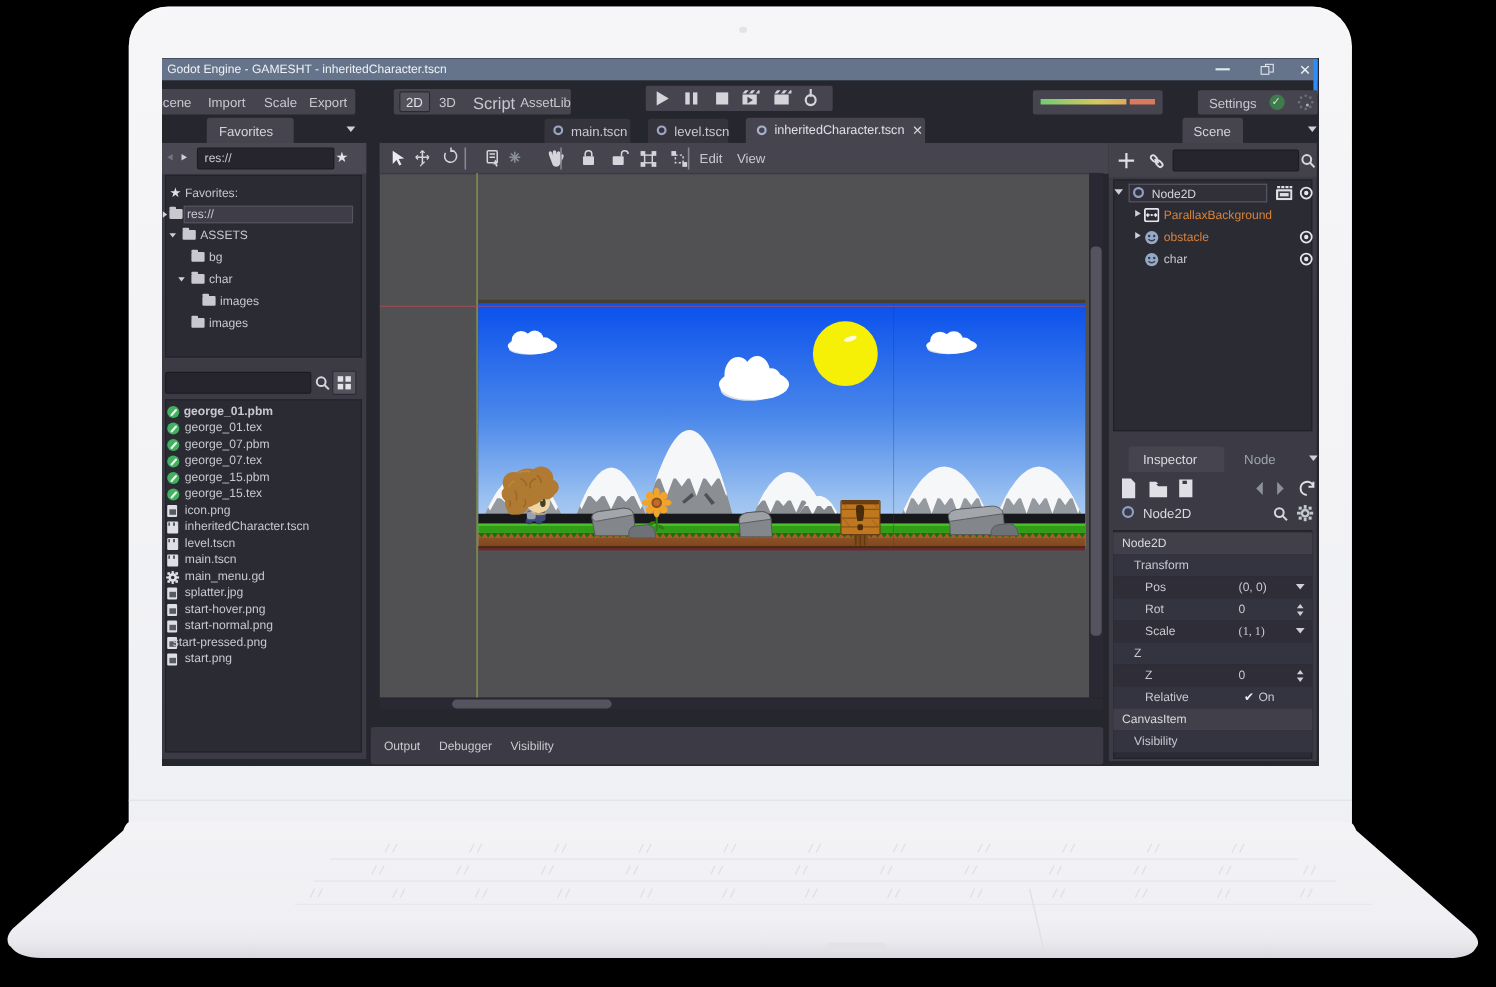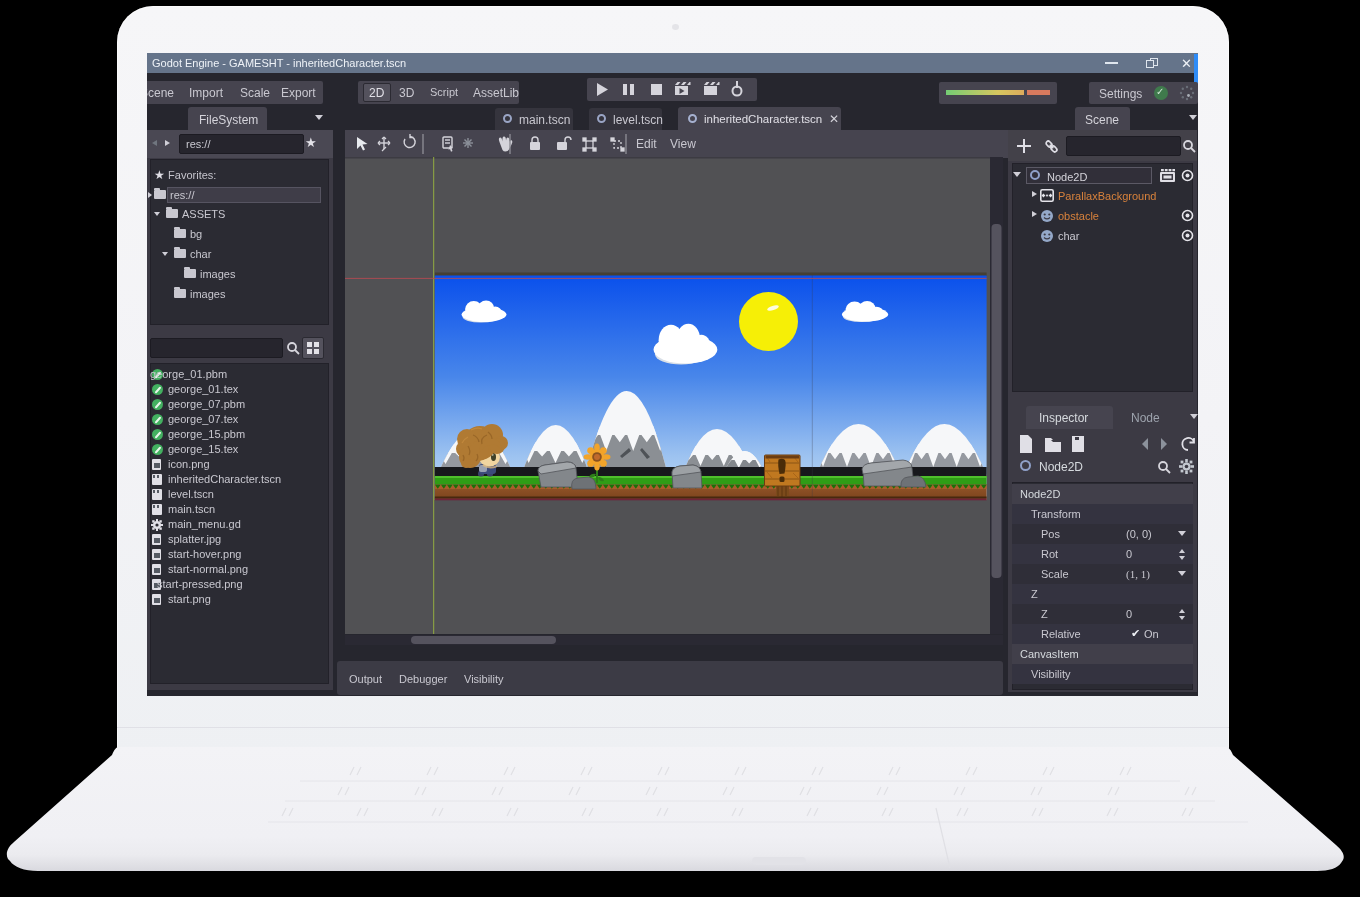--- a/index.html
+++ b/index.html
@@ -47,21 +47,21 @@
 
 <div class="p" style="left:-5px;top:28px;width:181px;height:23px;"></div>
 <div class="tx" style="left:-7px;top:33px;font-size:12px;">Scene</div>
 <div class="tx" style="left:42px;top:33px;font-size:12px;">Import</div>
 <div class="tx" style="left:93px;top:33px;font-size:12px;">Scale</div>
 <div class="tx" style="left:134px;top:33px;font-size:12px;">Export</div>
 <div class="p" style="left:211px;top:28px;width:161px;height:23px;"></div>
 <div class="abs" style="left:216px;top:30px;width:28px;height:19px;background:#54525d;border:1px solid #2b2a32;border-radius:2px;"></div>
 <div class="tx" style="left:222px;top:33px;font-size:12px;color:#e0dfe6;">2D</div>
 <div class="tx" style="left:252px;top:33px;font-size:12px;">3D</div>
-<div class="tx" style="left:283px;top:33px;font-size:11px;">Script</div>
+<div class="tx" style="left:283px;top:33px;font-size:15px;">Script</div>
 <div class="tx" style="left:326px;top:33px;font-size:12px;">AssetLib</div>
 
 <div class="p" style="left:440px;top:25px;width:170px;height:23px;"></div>
 <svg style="left:440px;top:25px;" width="170" height="23" viewBox="0 0 170 23">
   <path d="M10 5 L10 18 L21 11.5 Z" fill="#d5d4db"></path>
   <rect x="36" y="6" width="4" height="11" fill="#d5d4db"></rect>
       <rect x="43" y="6" width="4" height="11" fill="#d5d4db"></rect>
   <rect x="64" y="6" width="11" height="11" fill="#d5d4db"></rect>
   <g fill="#d5d4db">
     <path d="M88 8 h13 v9 h-13 z M88 7 l2.5-3 3 0 -2.5 3 z M94 7 l2.5-3 3 0 -2.5 3 z M100 7 l2.5-3 1 0 0 3 z"></path>
@@ -92,21 +92,21 @@
         <circle cx="12.2" cy="12.2" r="1.2"></circle>
         <circle cx="8" cy="14" r="1.2"></circle>
         <circle cx="3.8" cy="12.2" r="1.2"></circle>
         <circle cx="2" cy="8" r="1.2"></circle>
         <circle cx="3.8" cy="3.8" r="1.2"></circle>
         <circle cx="9.5" cy="10.5" r="1.4" fill="#aab0b8"></circle>
       </g>
 </svg>
 
 <div class="p" style="left:41px;top:54px;width:79px;height:23px;border-radius:3px 3px 0 0;"></div>
-<div class="tx" style="left:52px;top:60px;font-size:12px;color:#d4d3da;">FileSystem</div>
+<div class="tx" style="left:52px;top:60px;font-size:12px;color:#d4d3da;">Favorites</div>
 <div class="cd" style="left:168px;top:62px;"></div>
 
 <div class="abs" style="left:348px;top:55px;width:78px;height:22px;background:#35343d;border-radius:3px 3px 0 0;"></div>
 <div class="abs" style="left:356px;top:61px;width:9px;height:9px;border:2px solid #9aa5c5;border-radius:50%;"></div>
 <div class="tx" style="left:372px;top:60px;font-size:12px;">main.tscn</div>
 <div class="abs" style="left:442px;top:55px;width:73px;height:22px;background:#35343d;border-radius:3px 3px 0 0;"></div>
 <div class="abs" style="left:450px;top:61px;width:9px;height:9px;border:2px solid #9aa5c5;border-radius:50%;"></div>
 <div class="tx" style="left:466px;top:60px;font-size:12px;">level.tscn</div>
 <div class="abs" style="left:531px;top:54px;width:163px;height:23px;background:#46444f;border-radius:3px 3px 0 0;"></div>
 <div class="abs" style="left:541px;top:61px;width:9px;height:9px;border:2px solid #a6b1d0;border-radius:50%;"></div>
@@ -149,21 +149,21 @@
       <line x1="9" y1="9" x2="13" y2="13" stroke="#d7d6dd" stroke-width="1.8"></line>
     </svg>
 <div class="abs" style="left:155px;top:284px;width:22px;height:22px;background:#54525d;border:1px solid #2b2a32;border-radius:2px;"></div>
 <div class="abs" style="left:160px;top:289px;width:5px;height:5px;background:#e3e2e8;"></div>
 <div class="abs" style="left:167px;top:289px;width:5px;height:5px;background:#e3e2e8;"></div>
 <div class="abs" style="left:160px;top:296px;width:5px;height:5px;background:#e3e2e8;"></div>
 <div class="abs" style="left:167px;top:296px;width:5px;height:5px;background:#e3e2e8;"></div>
 
 <div class="box" style="left:3px;top:310px;width:179px;height:321px;"></div>
 <div class="fg" style="left:5px;top:316px;"></div>
-<div class="tx" style="left:3px;top:315px;">george_01.pbm</div>
+<div class="tx" style="left:20px;top:315px;font-weight:bold;">george_01.pbm</div>
 <div class="fg" style="left:5px;top:331px;"></div>
 <div class="tx" style="left:21px;top:330px;">george_01.tex</div>
 <div class="fg" style="left:5px;top:346px;"></div>
 <div class="tx" style="left:21px;top:345px;">george_07.pbm</div>
 <div class="fg" style="left:5px;top:361px;"></div>
 <div class="tx" style="left:21px;top:360px;">george_07.tex</div>
 <div class="fg" style="left:5px;top:376px;"></div>
 <div class="tx" style="left:21px;top:375px;">george_15.pbm</div>
 <div class="fg" style="left:5px;top:391px;"></div>
 <div class="tx" style="left:21px;top:390px;">george_15.tex</div>

